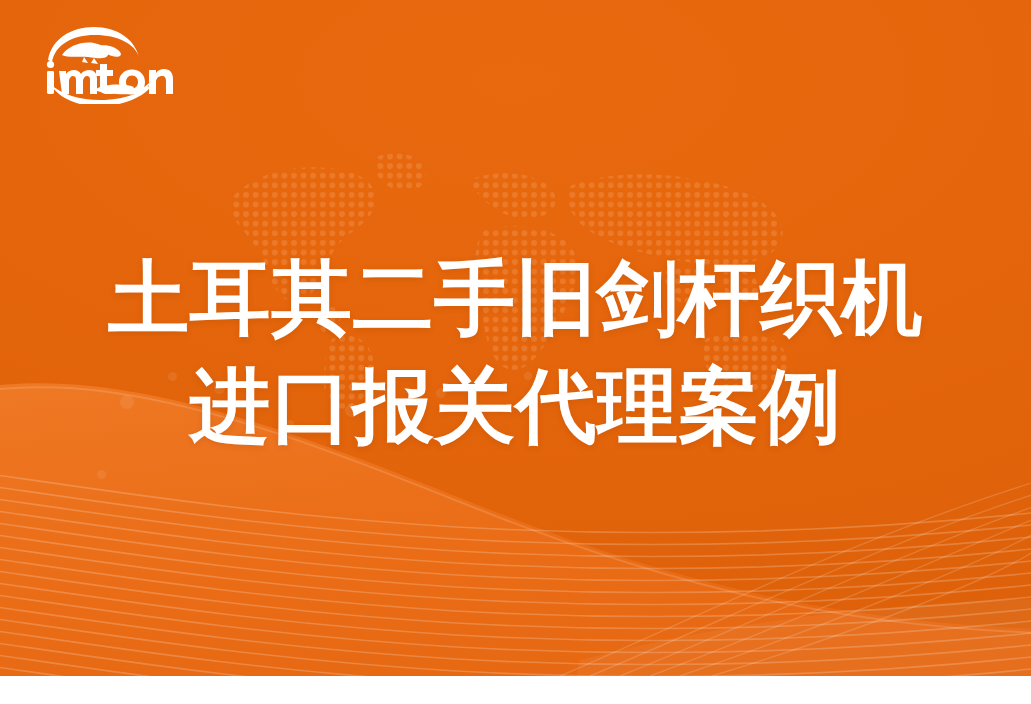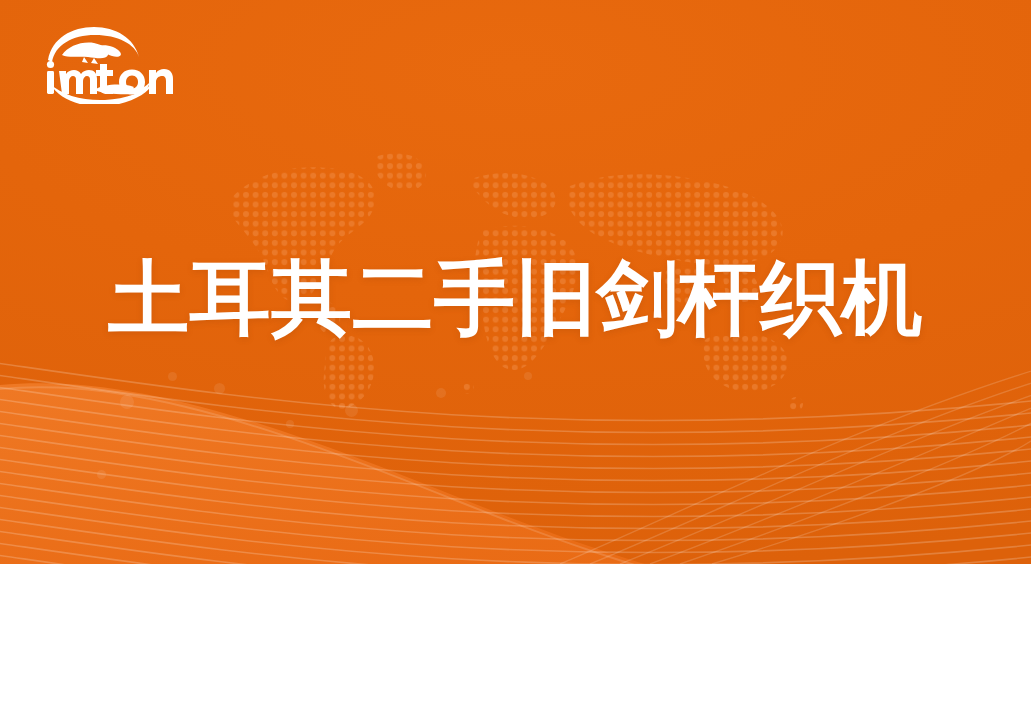--- a/index.html
+++ b/index.html
@@ -6,21 +6,21 @@
   * { margin:0; padding:0; box-sizing:border-box; }
   html,body{
     width:1031px; height:704px;
     background:#ffffff;
     font-family:"Liberation Sans", sans-serif;
     overflow:hidden;
   }
 
   .banner{
     position:relative;
-    width:1031px; height:564px;
+    width:1031px; height:676px;
     overflow:hidden;
     background:#e4660c;
   }
 
   
   .bg-base{
     position:absolute; inset:0;
     background:
       radial-gradient(120% 90% at 50% 12%, #e8690e 0%, #e4650b 45%, #dd610a 100%);
   }
@@ -234,15 +234,16 @@
             <path d="M111,46 h7 v3 c2,-3 5,-4 8,-4 c6,0 9,4 9,10 v15 h-7 V57 c0,-3 -1,-5 -4,-5
                      c-3,0 -6,2 -6,6 v12 h-7 Z"></path>
           </g>
         </g>
       </svg>
     </div>
   </div>
 
   <div class="headline">
     <span class="ln ln1">土耳其二手旧剑杆织机</span>
+    <span class="ln ln2">进口报关代理案例</span>
   </div>
 
 </div>
 
 </body></html>

